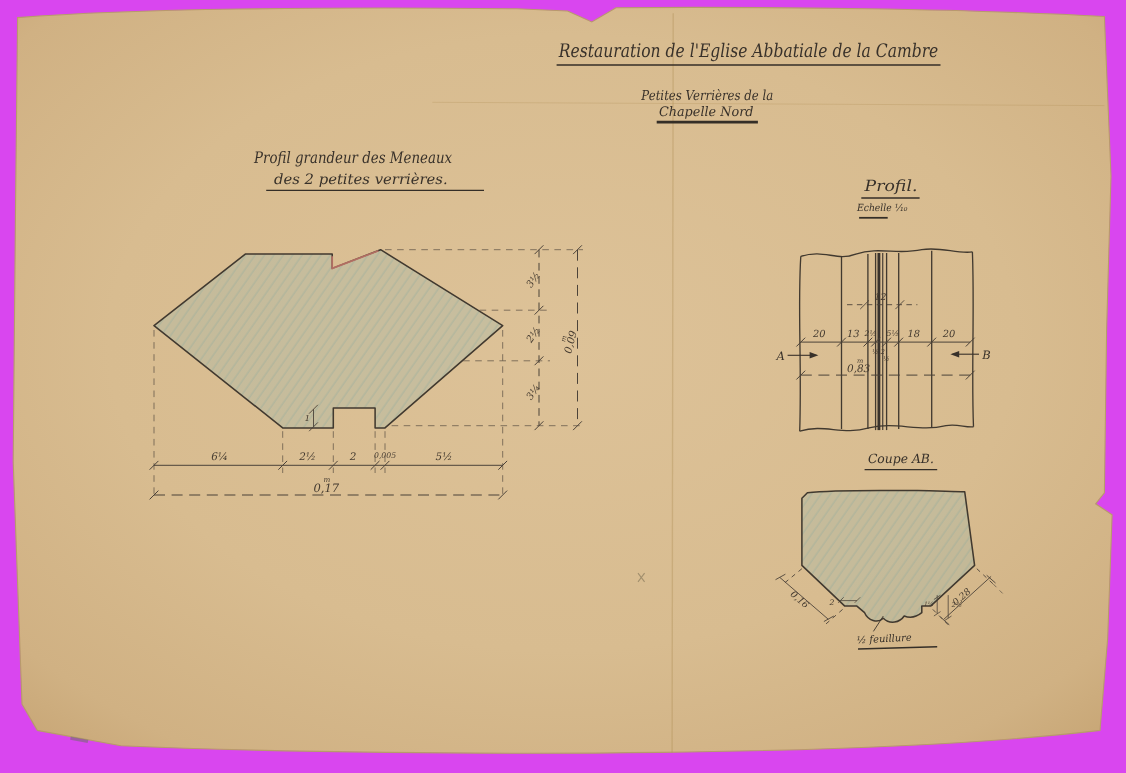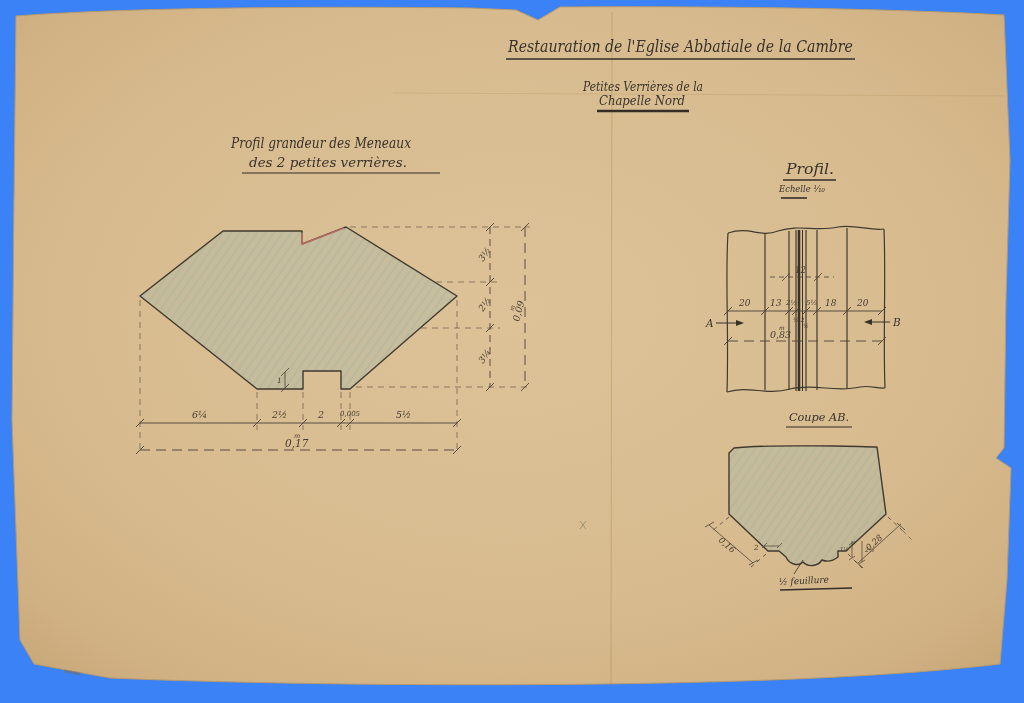--- a/index.html
+++ b/index.html
@@ -1,16 +1,16 @@
 <!DOCTYPE html>
 <html><head>
 <meta charset="utf-8">
 <style>
   html,body{margin:0;padding:0;background:#e9e8e4;}
-  .stage{position:relative;width:1024px;height:703px;background:#3b82f6;overflow:hidden;
+  .stage{position:relative;width:1024px;height:703px;background:#d946ef;overflow:hidden;
          font-family:"DejaVu Serif", serif;}
   svg{position:absolute;left:0;top:0;}
   text{fill:#38312a;font-style:italic;}
   .dim{fill:#453b30;}
 </style>
 </head>
 <body>
 
 <div class="stage">
 <svg width="1024" height="703" viewBox="0 0 1024 703">

